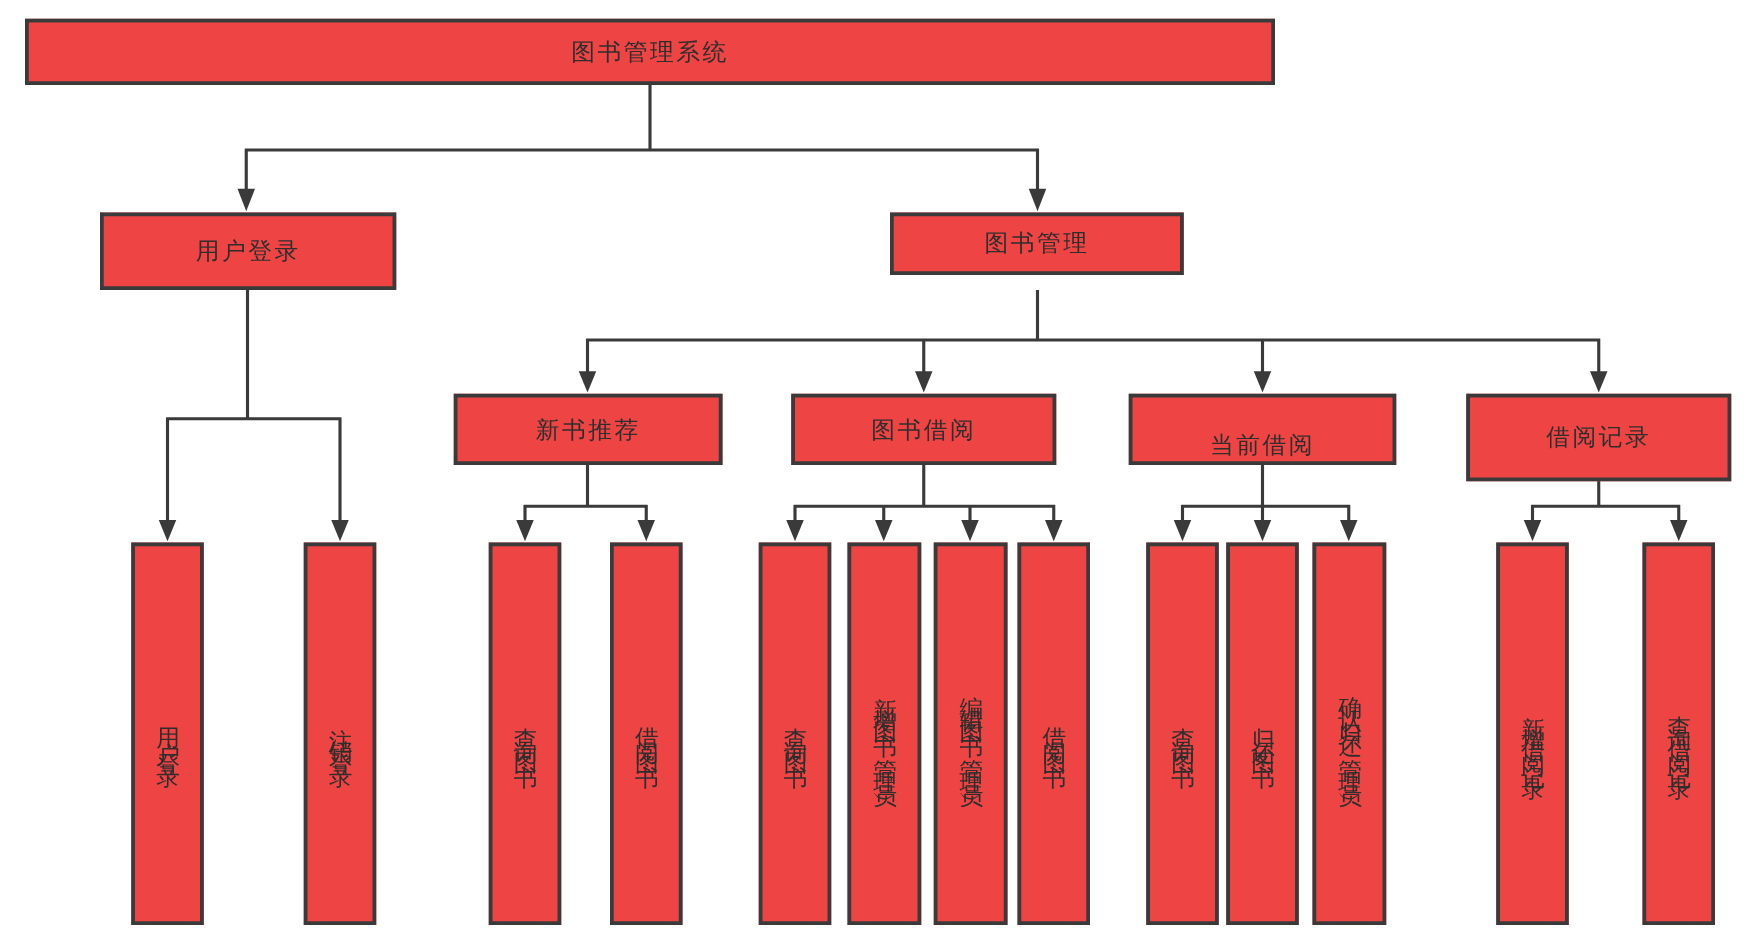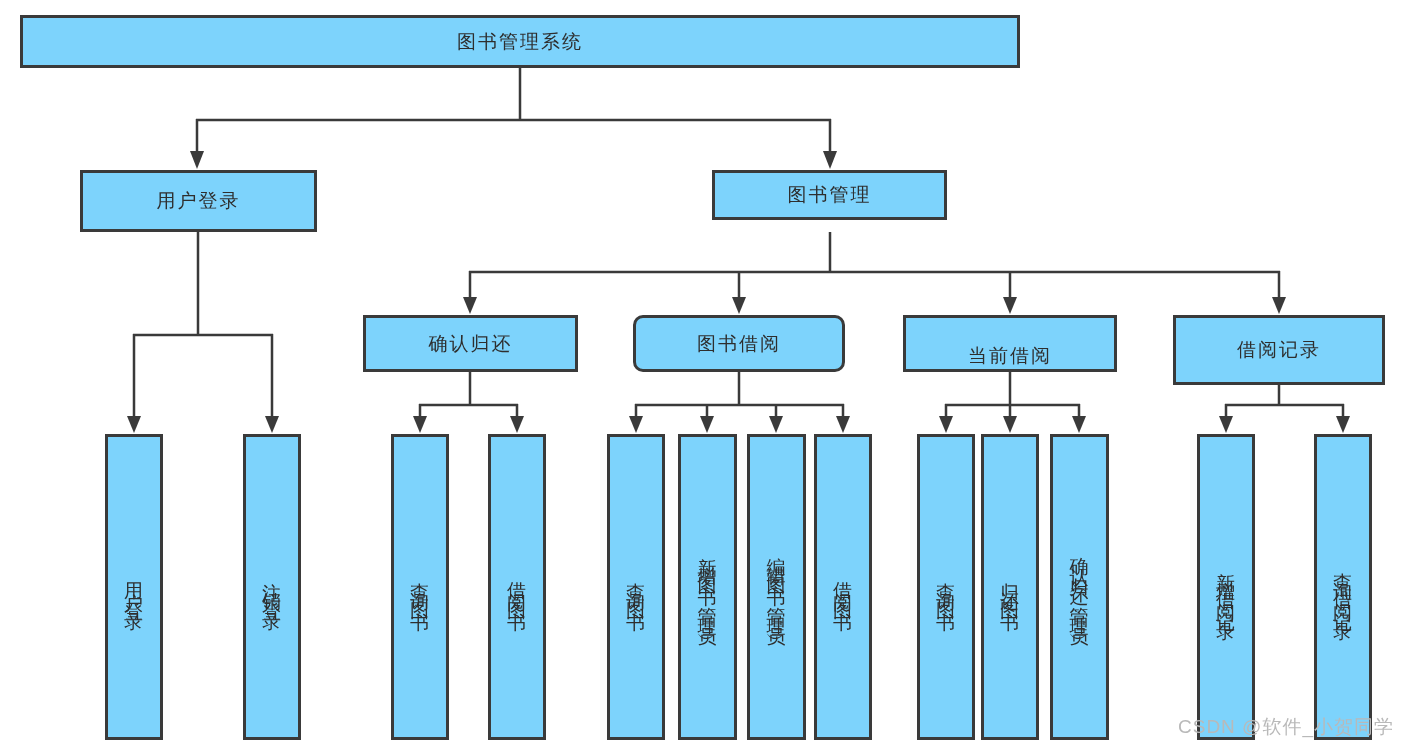--- a/index.html
+++ b/index.html
@@ -29,21 +29,21 @@
     fill: none;
   }
   .connectors polygon {
     fill: #3a3a3a;
     stroke: none;
   }
   .box {
     position: absolute;
     box-sizing: border-box;
     border: 3px solid #3a3a3a;
-    background: #7dd3fc;
+    background: #ef4444;
     display: flex;
     align-items: center;
     justify-content: center;
     color: #2e2e2e;
   }
   .h-label {
     font-size: 19px;
     letter-spacing: 2px;
     white-space: nowrap;
   }
@@ -119,23 +119,23 @@
   </div>
 
   <div class="box" style="left:80px; top:170px; width:237px; height:62px;">
     <span class="h-label">用户登录</span>
   </div>
   <div class="box" style="left:712px; top:170px; width:235px; height:50px;">
     <span class="h-label">图书管理</span>
   </div>
 
   <div class="box" style="left:363px; top:315px; width:215px; height:57px;">
-    <span class="h-label">确认归还</span>
+    <span class="h-label">新书推荐</span>
   </div>
-  <div class="box" style="left:633px; top:315px; width:212px; height:57px;border-radius:10px;">
+  <div class="box" style="left:633px; top:315px; width:212px; height:57px;">
     <span class="h-label">图书借阅</span>
   </div>
   <div class="box" style="left:903px; top:315px; width:214px; height:57px;align-items:flex-end;">
     <span class="h-label">当前借阅</span>
   </div>
   <div class="box" style="left:1173px; top:315px; width:212px; height:70px;">
     <span class="h-label">借阅记录</span>
   </div>
 
   <div class="box" style="left:105px; top:434px; width:58px; height:306px;">
@@ -175,15 +175,14 @@
     <span class="v-label">确认归还（管理员）</span>
   </div>
 
   <div class="box" style="left:1197px; top:434px; width:58px; height:306px;">
     <span class="v-label">新增借阅记录</span>
   </div>
   <div class="box" style="left:1314px; top:434px; width:58px; height:306px;">
     <span class="v-label">查询借阅记录</span>
   </div>
 
-  <div class="watermark">CSDN @软件_小贺同学</div>
 
 </div>
 
 </body></html>

